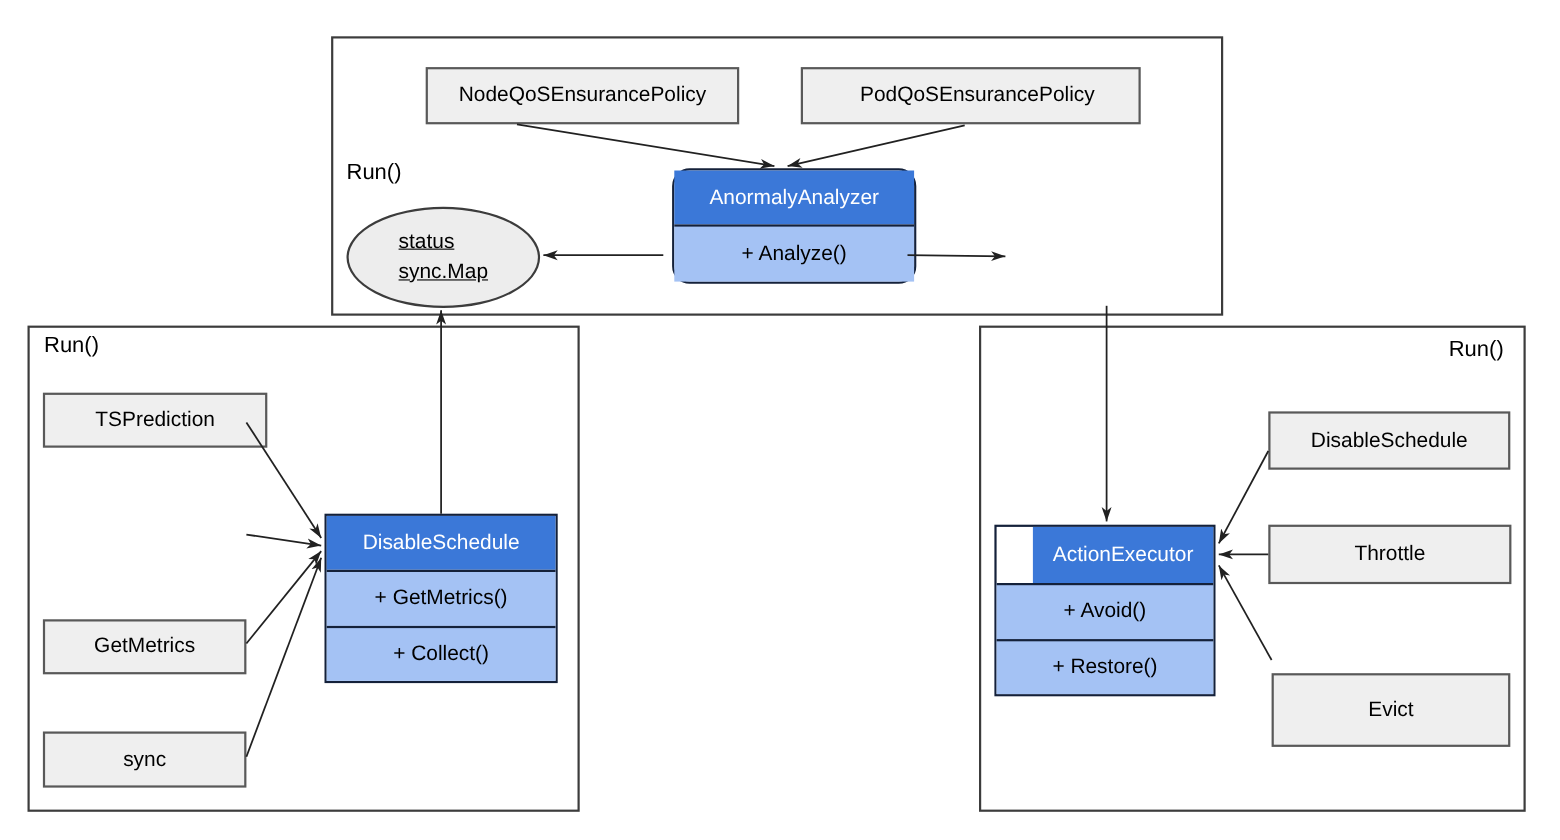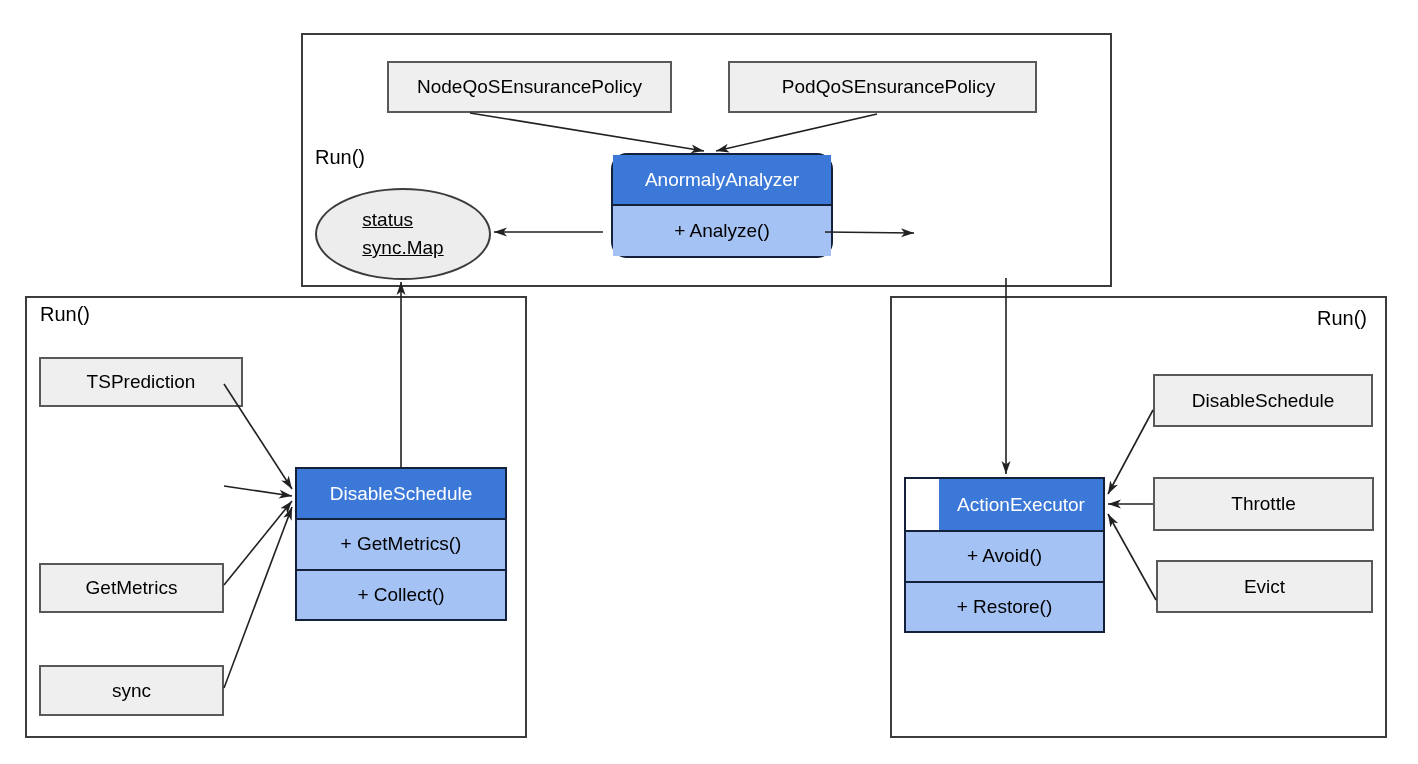--- a/index.html
+++ b/index.html
@@ -55,21 +55,21 @@
     white-space:nowrap;
   }
   .gbox-nodeqos{left:387px;top:61px;width:285px;height:52px;}
   .gbox-podqos{left:728px;top:61px;width:309px;height:52px;padding-left:12px;}
   .gbox-tsprediction{left:39px;top:357px;width:204px;height:50px;}
   .gbox-metricsserver{left:39px;top:461px;width:185px;height:50px;}
   .gbox-nodelocal{left:39px;top:563px;width:185px;height:50px;}
   .gbox-ebpf{left:39px;top:665px;width:185px;height:51px;}
   .gbox-disableschedule{left:1153px;top:374px;width:220px;height:53px;}
   .gbox-throttle{left:1153px;top:477px;width:221px;height:54px;}
-  .gbox-evict{left:1156px;top:560px;width:217px;height:53px;}
+  .gbox-evict{left:1156px;top:612px;width:217px;height:67px;}
 
   .classbox{
     position:absolute;
     display:flex;flex-direction:column;
     border:2px solid var(--class-border);
     z-index:2;
   }
   .classbox-analyzer{left:611px;top:153px;width:222px;height:105px;border-radius:16px;}
   .classbox-collector{left:295px;top:467px;width:212px;height:154px;}
   .classbox-executor{left:904px;top:477px;width:201px;height:156px;}

